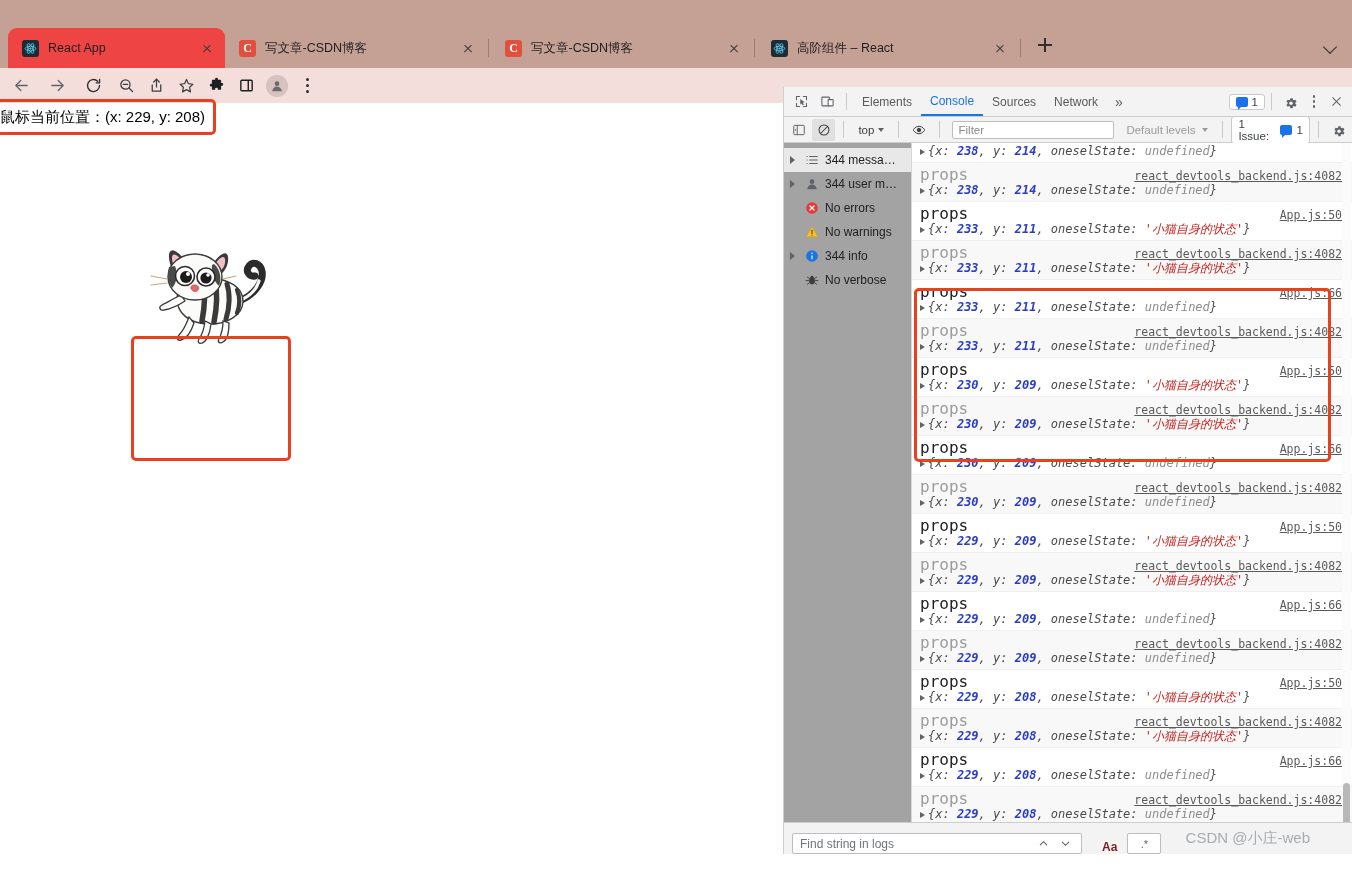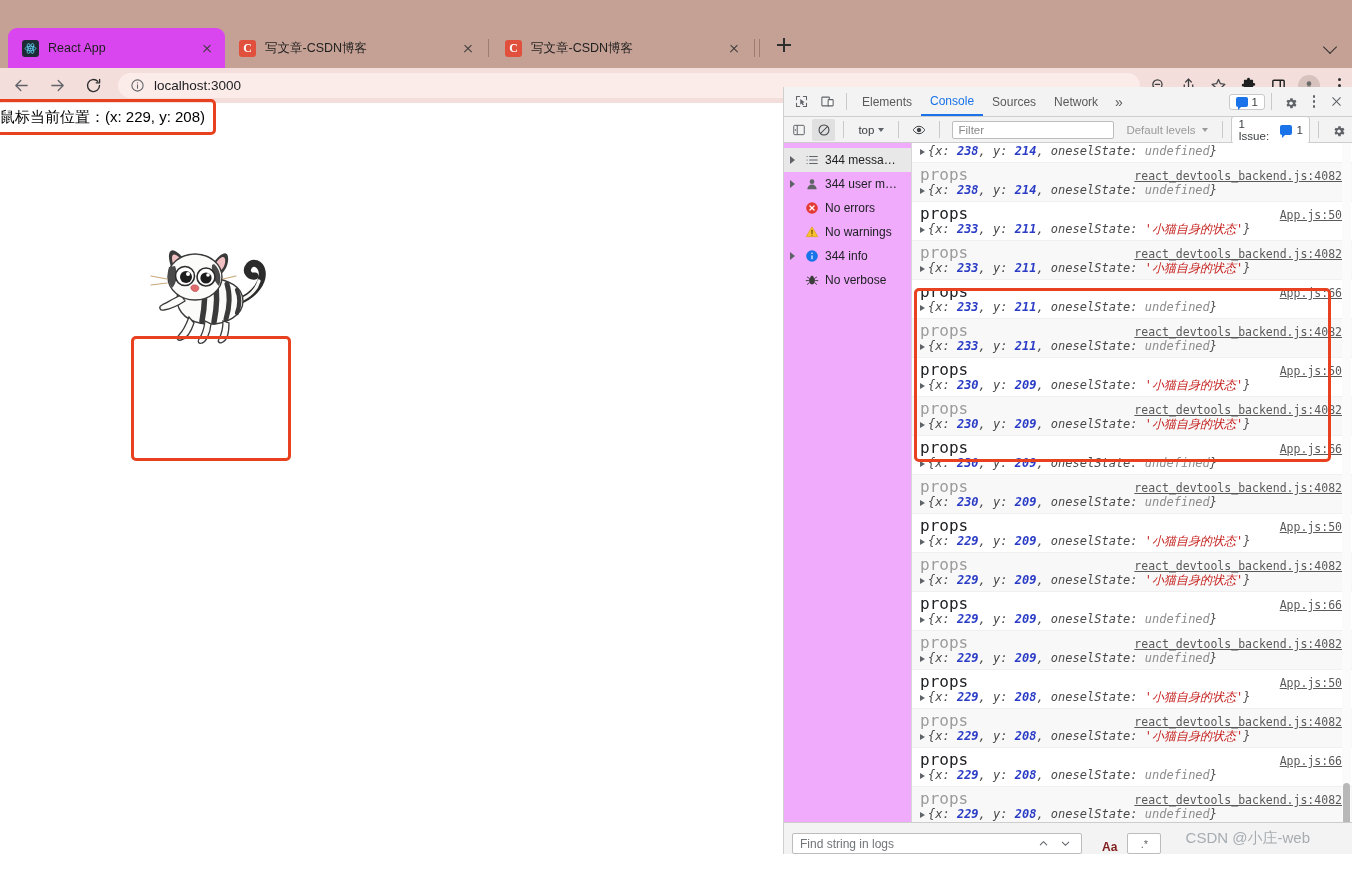--- a/index.html
+++ b/index.html
@@ -15,21 +15,21 @@
   .tabstrip {
     position:absolute; top:0; left:0; width:1352px; height:68px;
     background:#c5a094;
   }
   .tabs-row { position:absolute; top:28px; left:8px; height:40px; display:flex; align-items:flex-end; }
   .tab {
     position:relative; height:40px; display:flex; align-items:center;
     padding:0 10px 0 14px; border-radius:9px 9px 0 0; gap:9px;
     min-width:0;
   }
-  .tab.active { background:#d946ef; }
+  .tab.active { background:#ef4444; }
   .tab.inactive { background:transparent; }
   .tab-favicon { width:17px; height:17px; flex:0 0 17px; display:flex; align-items:center; justify-content:center; }
   .fav-react {
     width:17px; height:17px; background:#1d2b35; border-radius:3px;
     display:flex; align-items:center; justify-content:center;
   }
   .fav-react svg { width:13px; height:13px; }
   .fav-csdn {
     width:17px; height:17px; background:#e0503c; border-radius:3px; color:#fff;
     font-size:12px; font-weight:bold; display:flex; align-items:center; justify-content:center;
@@ -176,21 +176,21 @@
   }
   .filter-input::placeholder { color:#8a8a8a; }
   .levels {
     font-size:11.5px; color:#9a9a9a; display:flex; align-items:center; gap:7px;
     padding:0 6px; white-space:nowrap;
   }
   .caret-dn.dim { border-top-color:#9a9a9a; }
 
   .dt-body { flex:1 1 auto; display:flex; min-height:0; }
   .dt-sidebar {
-    width:128px; flex:0 0 128px; background:#f0abfc; border-right:1px solid #d6d6d6;
+    width:128px; flex:0 0 128px; background:#a3a3a3; border-right:1px solid #d6d6d6;
     padding-top:5px; overflow:hidden;
   }
   .side-row {
     height:24px; display:flex; align-items:center; font-size:12px;
     color:#202124; padding-left:3px; gap:5px; white-space:nowrap;
   }
   .side-row.selected { background:#e8e8e8; }
   .side-tri { width:11px; flex:0 0 11px; display:flex; align-items:center; justify-content:center; }
   .side-tri.has::after {
     content:""; width:0; height:0; border-top:4px solid transparent;
@@ -303,20 +303,34 @@
         <div class="tab inactive">
           <span class="tab-favicon">
               <span class="fav-csdn">C</span>
             </span>
           <span class="tab-title" style="width:180px">写文章-CSDN博客</span>
           <span class="tab-close"></span>
         </div>
 
         <span class="tab-sep"></span>
 
+        <div class="tab inactive">
+          <span class="tab-favicon">
+            <span class="fav-react">
+              <svg viewBox="0 0 24 24" fill="none" stroke="#61dafb" stroke-width="1.4">
+                <circle cx="12" cy="12" r="2" fill="#61dafb" stroke="none"></circle>
+                <ellipse cx="12" cy="12" rx="10" ry="4"></ellipse>
+                <ellipse cx="12" cy="12" rx="10" ry="4" transform="rotate(60 12 12)"></ellipse>
+                <ellipse cx="12" cy="12" rx="10" ry="4" transform="rotate(120 12 12)"></ellipse>
+              </svg>
+            </span>
+          </span>
+          <span class="tab-title" style="width:180px">高阶组件 – React</span>
+          <span class="tab-close"></span>
+        </div>
 
         <span class="tab-sep"></span>
 
         <div class="new-tab"></div>
       </div>
       <div class="tablist-chevron"></div>
     </div>
 
     <div class="toolbar">
       <div class="nav-btn">
@@ -331,30 +345,20 @@
             <polyline points="13 5 20 12 13 19"></polyline>
         </svg>
       </div>
       <div class="nav-btn">
         <svg viewBox="0 0 24 24" fill="none" stroke="#2e2e2e" stroke-width="1.9" stroke-linecap="round">
           <path d="M20.5 12a8.5 8.5 0 1 1-2.6-6.1"></path>
             <polyline points="20.6 3.4 20.6 8.2 15.8 8.2" stroke-linejoin="round"></polyline>
         </svg>
       </div>
 
-      <div class="omnibox">
-        <span class="omni-info">
-          <svg viewBox="0 0 24 24" fill="none" stroke="#5f6368" stroke-width="1.7">
-            <circle cx="12" cy="12" r="9"></circle>
-              <line x1="12" y1="11" x2="12" y2="16.5" stroke-linecap="round"></line>
-            <circle cx="12" cy="7.6" r="1" fill="#5f6368" stroke="none"></circle>
-          </svg>
-        </span>
-        <span class="omni-url">localhost:3000</span>
-      </div>
 
       <div class="tb-actions">
         <div class="tb-icon">
           <svg viewBox="0 0 24 24" fill="none" stroke="#3c4043" stroke-width="1.8" stroke-linecap="round">
             <circle cx="10.5" cy="10.5" r="6.5"></circle>
               <line x1="15.5" y1="15.5" x2="20.5" y2="20.5"></line>
             <line x1="7.5" y1="10.5" x2="13.5" y2="10.5"></line>
           </svg>
         </div>
         <div class="tb-icon">

